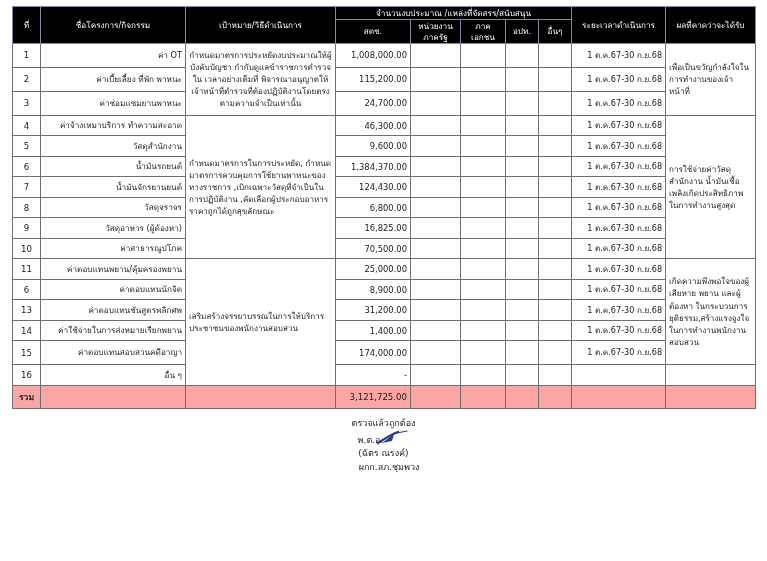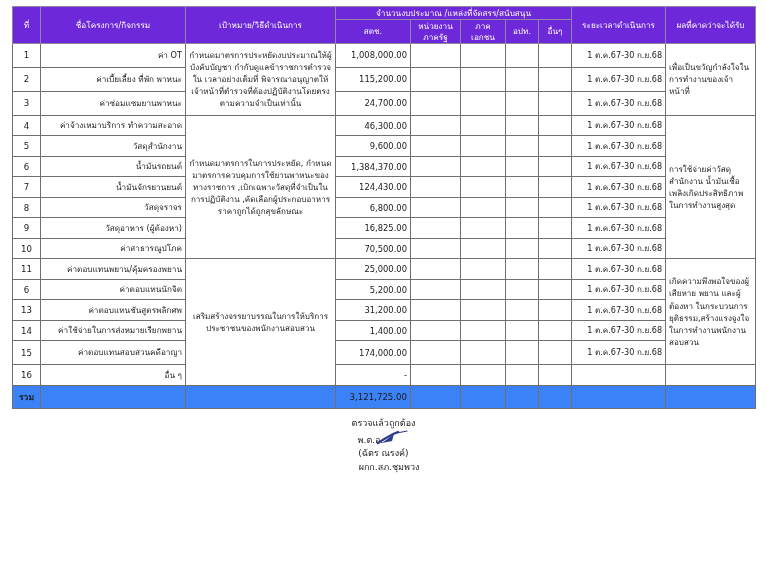--- a/index.html
+++ b/index.html
@@ -49,21 +49,21 @@
   }
   table.budget th,
   table.budget td {
     border: 1px solid #6f6f6f;
     padding: 1px 3px;
     vertical-align: middle;
     word-wrap: break-word;
     overflow: hidden;
   }
   table.budget thead th {
-    background: #6d28d9;
+    background: #000000;
     color: #ffffff;
     font-weight: normal;
     text-align: center;
     border: 1px solid #8e86a0;
     font-size: 8.2px;
     line-height: 1.25;
   }
 
   
   col.c-no      { width: 28px; }
@@ -80,21 +80,21 @@
   td.no {
     text-align: center;
     font-size: 8.6px;
   }
   td.name {
     text-align: right;
     font-size: 8.2px;
     padding-left: 4px;
   }
   td.target {
-    text-align: center;
+    text-align: left;
     font-size: 8.1px;
     vertical-align: top;
     padding: 3px 4px;
     line-height: 1.5;
   }
   td.target.centered {
     text-align: center;
   }
   td.amount {
     text-align: right;
@@ -114,21 +114,21 @@
     font-size: 8.1px;
     vertical-align: middle;
     padding: 3px 4px;
     line-height: 1.5;
   }
 
   tr.row-tall td { height: 21px; }
   tr.row-std  td { height: 17.5px; }
 
   tr.total-row td {
-    background: #3b82f6;
+    background: #fca5a5;
     height: 20px;
   }
   td.total-label {
     text-align: center;
     font-weight: bold;
     font-size: 8.6px;
   }
   td.total-amount {
     text-align: right;
     font-size: 8.6px;
@@ -332,21 +332,21 @@
           <td class="blank"></td>
           <td class="blank"></td>
           <td class="blank"></td>
           <td class="time">1 ต.ค.67-30 ก.ย.68</td>
           <td class="result" rowspan="5">เกิดความพึงพอใจของผู้เสียหาย พยาน และผู้ต้องหา ในกระบวนการยุติธรรม,สร้างแรงจูงใจในการทำงานพนักงานสอบสวน</td>
         </tr>
 
         <tr class="row-std">
           <td class="no">6</td>
           <td class="name">ค่าตอบแทนนักจิต</td>
-          <td class="amount">5,200.00</td>
+          <td class="amount">8,900.00</td>
           <td class="blank"></td>
           <td class="blank"></td>
           <td class="blank"></td>
           <td class="blank"></td>
           <td class="time">1 ต.ค.67-30 ก.ย.68</td>
         </tr>
 
         <tr class="row-std">
           <td class="no">13</td>
           <td class="name">ค่าตอบแทนชันสูตรพลิกศพ</td>

